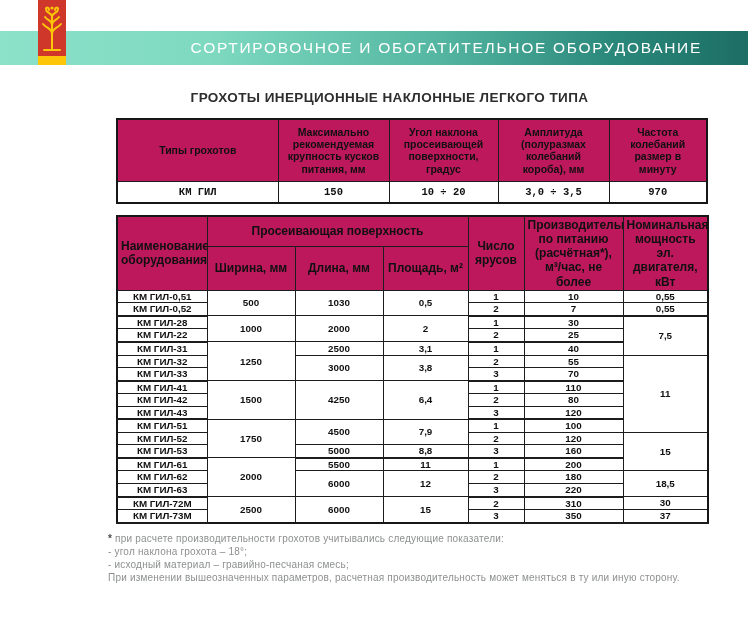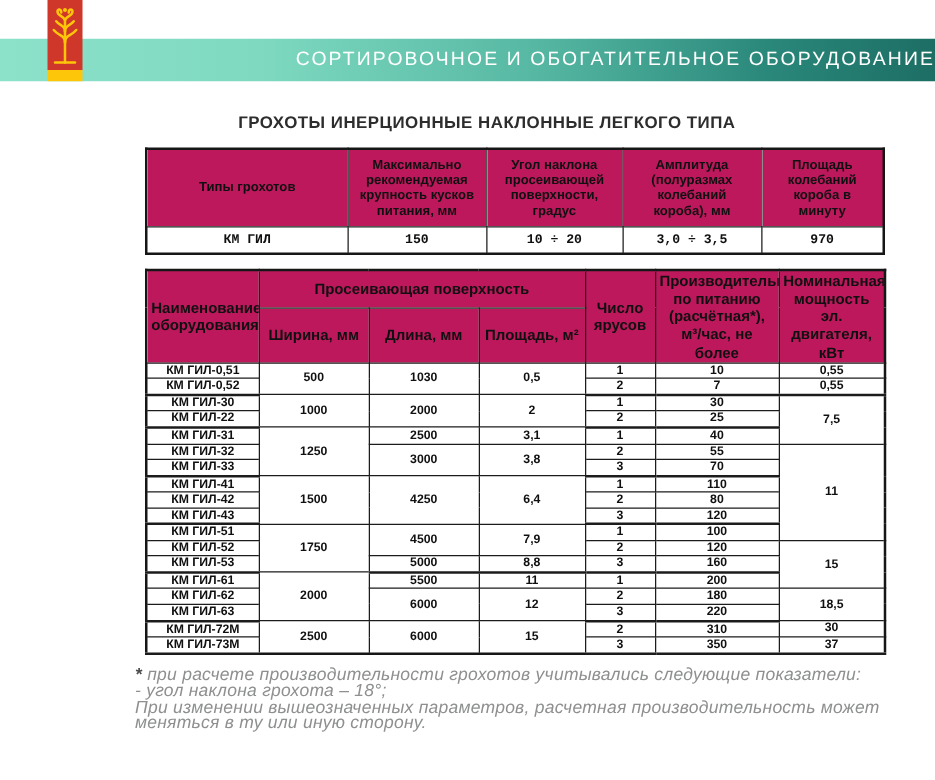--- a/index.html
+++ b/index.html
@@ -6,20 +6,21 @@
   html,body { background:#ffffff; }
   .page {
     position:relative; width:748px; height:624px; background:#fff;
     font-family:"Liberation Sans", sans-serif; overflow:hidden;
   }
   
   .band {
     position:absolute; top:31px; left:0; width:748px; height:34px;
     background:linear-gradient(90deg,#8ce1c9 0%,#7ed9c0 28%,#55b7a2 58%,#2a887b 82%,#1d6e64 100%);
     display:flex; align-items:center; justify-content:flex-end;
+    padding-right:46px;
   }
   .band-title {
     color:#ffffff; font-size:15.5px; letter-spacing:1.7px; font-weight:400;
     white-space:nowrap;
   }
   
   .logo { position:absolute; top:0; left:38px; width:28px; height:65px; }
   .logo-red { position:absolute; top:0; left:0; width:28px; height:56px; background:#cf372b; }
   .logo-stripe { position:absolute; top:56px; left:0; width:28px; height:9px; background:#fdc608; }
   .logo svg { position:absolute; top:4px; left:0; }
@@ -42,23 +43,22 @@
   #t1 td { height:22px; font-size:10.5px;font-family:Liberation Mono, monospace; }
   #t2 { width:591px; }
   #t2 thead tr:nth-child(1) th { height:27px; }
   #t2 thead tr:nth-child(2) th { height:39px; }
   #t2 th { font-size:12px; padding:1px 3px; }
   #t2 td { height:12px; font-size:9.8px; padding:0 2px; }
   #t2 tr.group-end td { border-bottom-width:2px; }
   
   .footnotes {
     margin:9px 0 0 -8px; width:628px;
-    color:#8d908f; font-size:14px; line-height:12.5px; letter-spacing:0.2px;
+    color:#8d908f; font-size:10px; line-height:12.5px; letter-spacing:0.2px;
     font-weight:400;
-    font-style:italic;
   }
   .fn-line { margin-bottom:0.5px; }
   .fn-star { color:#4a4a4a; font-weight:bold; }
 </style>
 </head>
 <body>
 
 <div class="page">
 
   <div class="band">
@@ -94,21 +94,21 @@
           <col style="width:109px">
         <col style="width:111px">
           <col style="width:98px">
       </colgroup>
     <thead>
           <tr>
             <th>Типы грохотов</th>
             <th>Максимально рекомендуемая крупность кусков питания, мм</th>
             <th>Угол наклона просеивающей поверхности, градус</th>
             <th>Амплитуда (полуразмах колебаний короба), мм</th>
-            <th>Площадь колебаний короба в минуту</th>
+            <th>Частота колебаний размер в минуту</th>
           </tr>
         </thead>
         <tbody>
           <tr>
             <td>КМ ГИЛ</td>
             <td>150</td>
             <td>10 ÷ 20</td>
             <td>3,0 ÷ 3,5</td>
             <td>970</td>
           </tr>
@@ -149,21 +149,21 @@
             <td>10</td>
             <td>0,55</td>
           </tr>
           <tr class="group-end">
             <td>КМ ГИЛ-0,52</td>
             <td>2</td>
             <td>7</td>
             <td>0,55</td>
           </tr>
           <tr>
-            <td>КМ ГИЛ-30</td>
+            <td>КМ ГИЛ-28</td>
             <td rowspan="2">1000</td>
             <td rowspan="2">2000</td>
             <td rowspan="2">2</td>
             <td>1</td>
             <td>30</td>
             <td rowspan="3">7,5</td>
           </tr>
           <tr class="group-end">
             <td>КМ ГИЛ-22</td>
             <td>2</td>
@@ -267,17 +267,18 @@
           </tr>
         </tbody>
       </table>
 
     <div class="footnotes">
       <div class="fn-line">
         <span class="fn-star">*</span>
         <span>при расчете производительности грохотов учитывались следующие показатели:</span>
       </div>
       <div class="fn-line">- угол наклона грохота – 18°;</div>
+      <div class="fn-line">- исходный материал – гравийно-песчаная смесь;</div>
       <div class="fn-line">При изменении вышеозначенных параметров, расчетная производительность может меняться в ту или иную сторону.</div>
     </div>
 
   </div>
 </div>
 
 </body></html>

